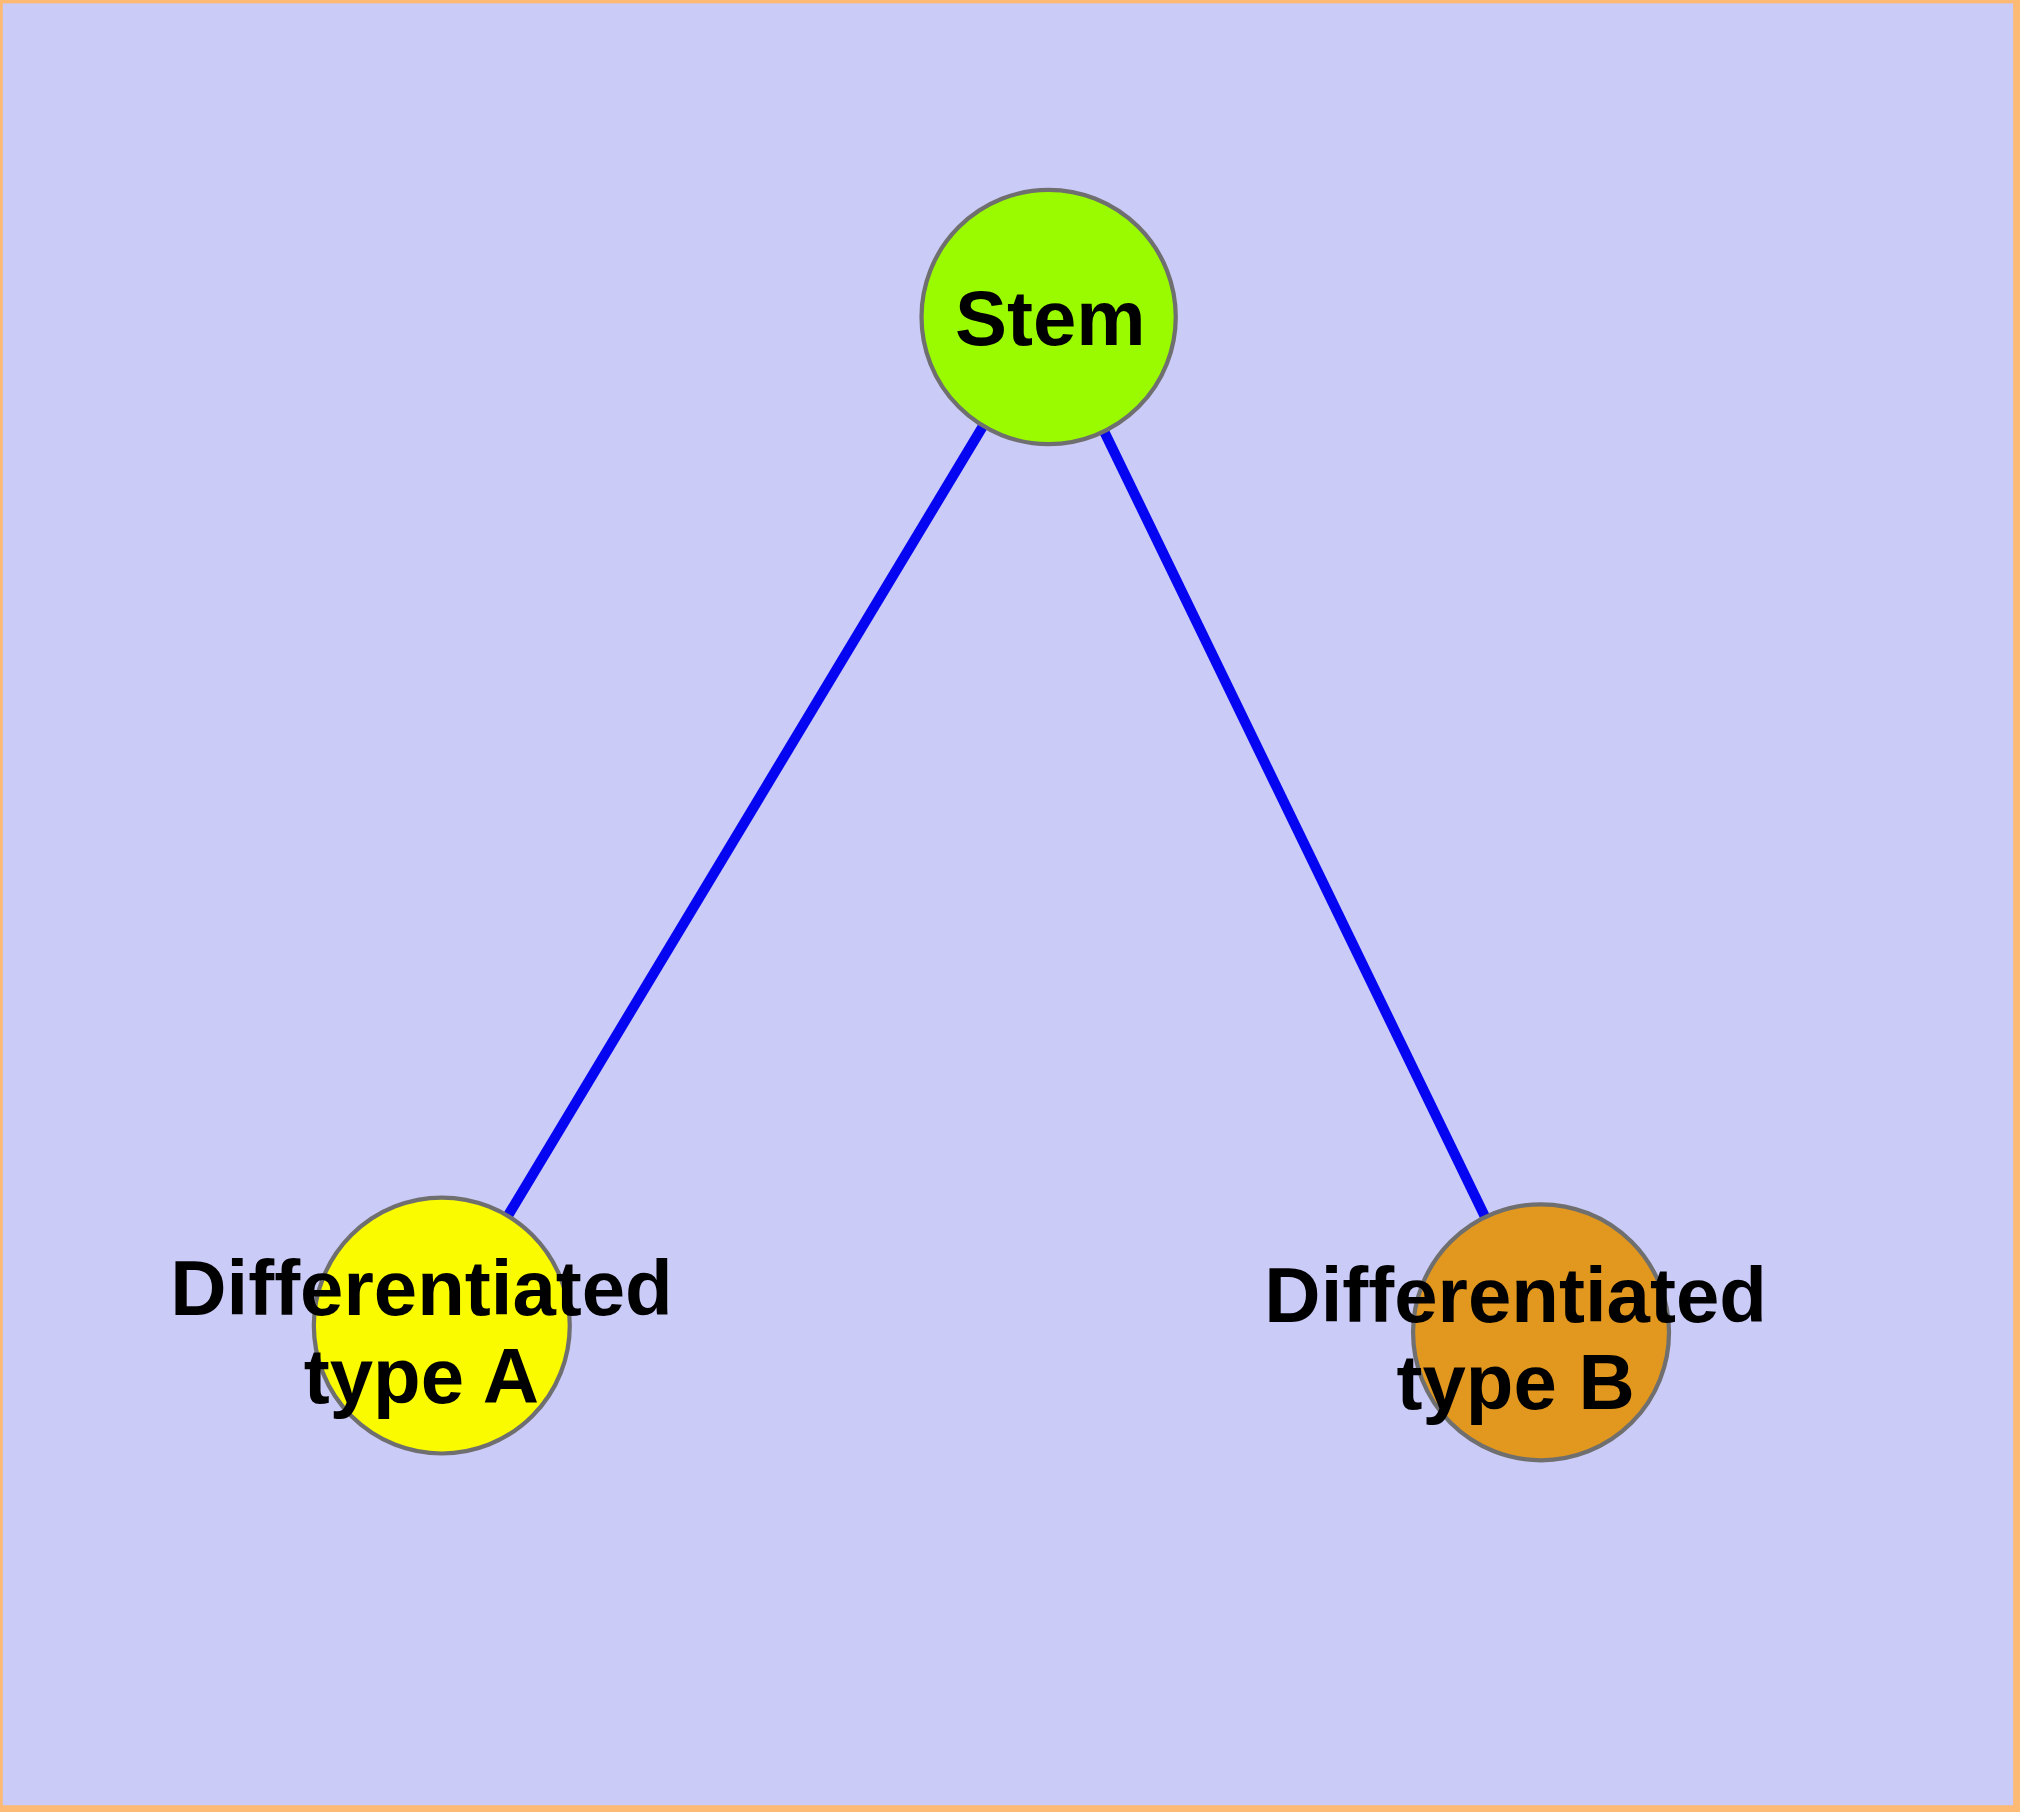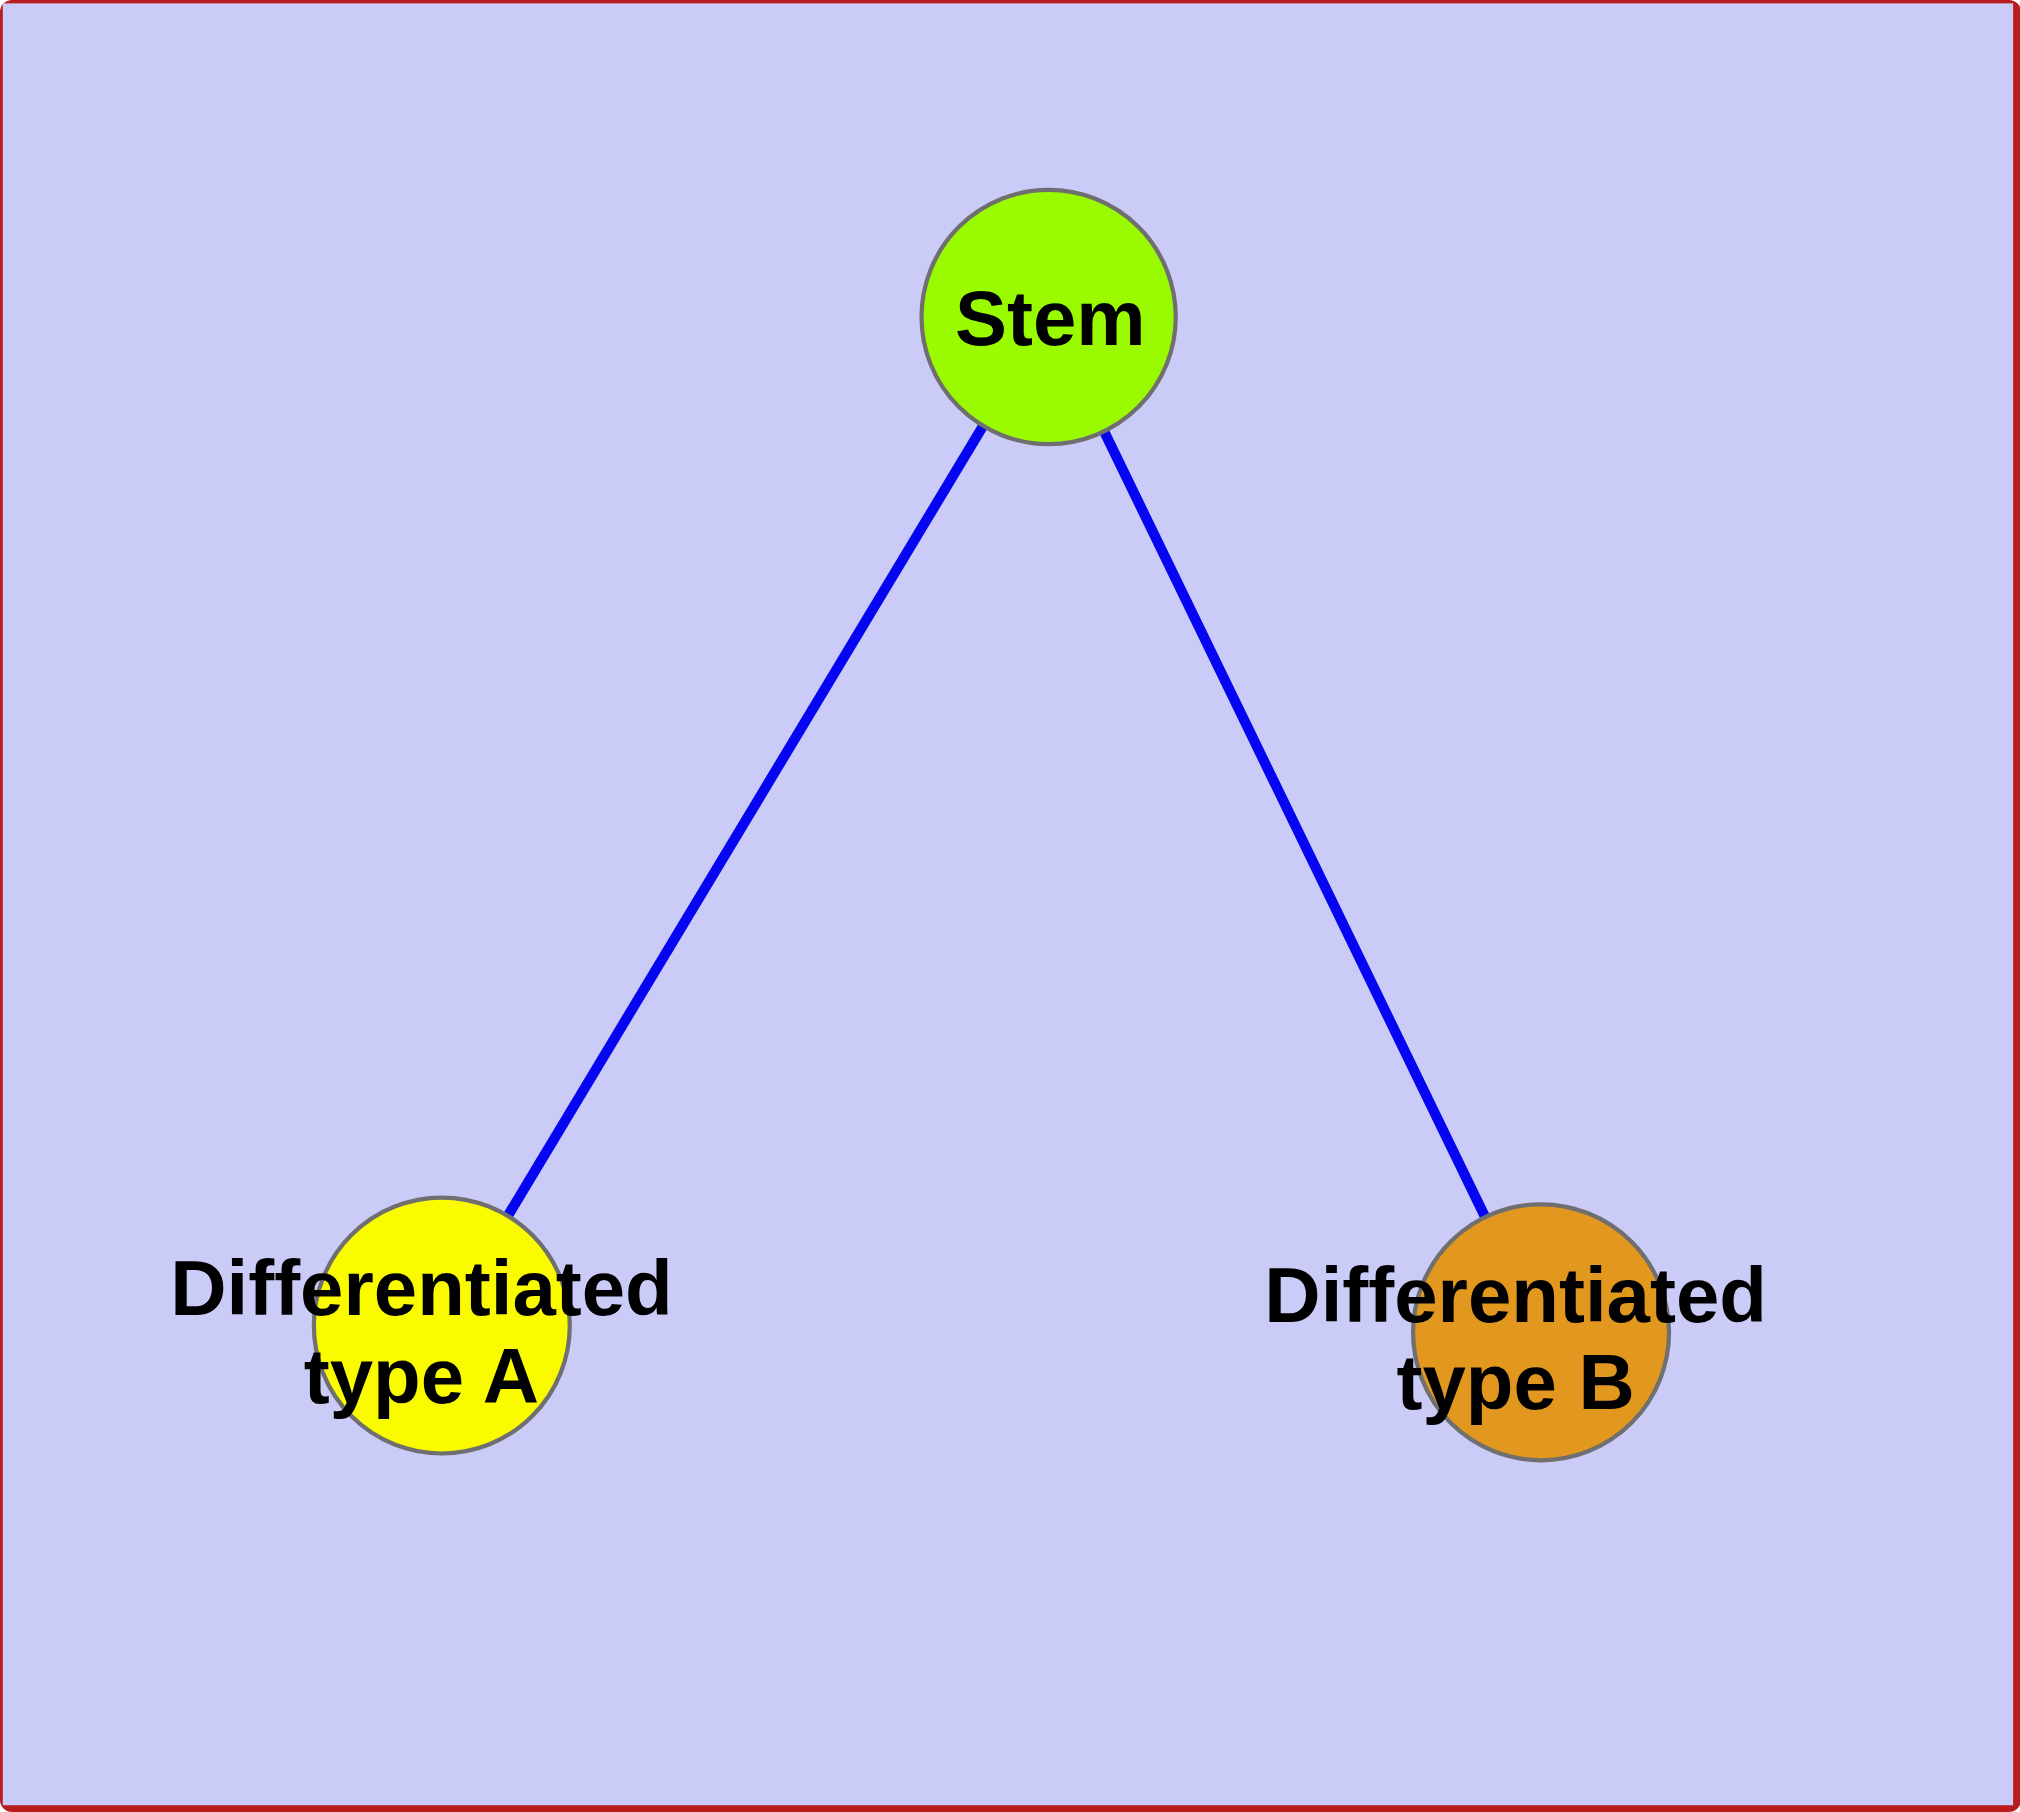--- a/index.html
+++ b/index.html
@@ -7,22 +7,21 @@
     padding: 0;
     background: #ffffff;
     width: 2021px;
     height: 1812px;
     overflow: hidden;
   }
   .stage {
     position: relative;
     width: 2021px;
     height: 1812px;
-    background: #b91c1c;
-    border-radius: 12px;
+    background: #fdba74;
   }
   svg.graph {
     display: block;
     width: 2021px;
     height: 1812px;
   }
   .node-label {
     font-family: "Liberation Sans", sans-serif;
     font-weight: bold;
     font-size: 92px;

